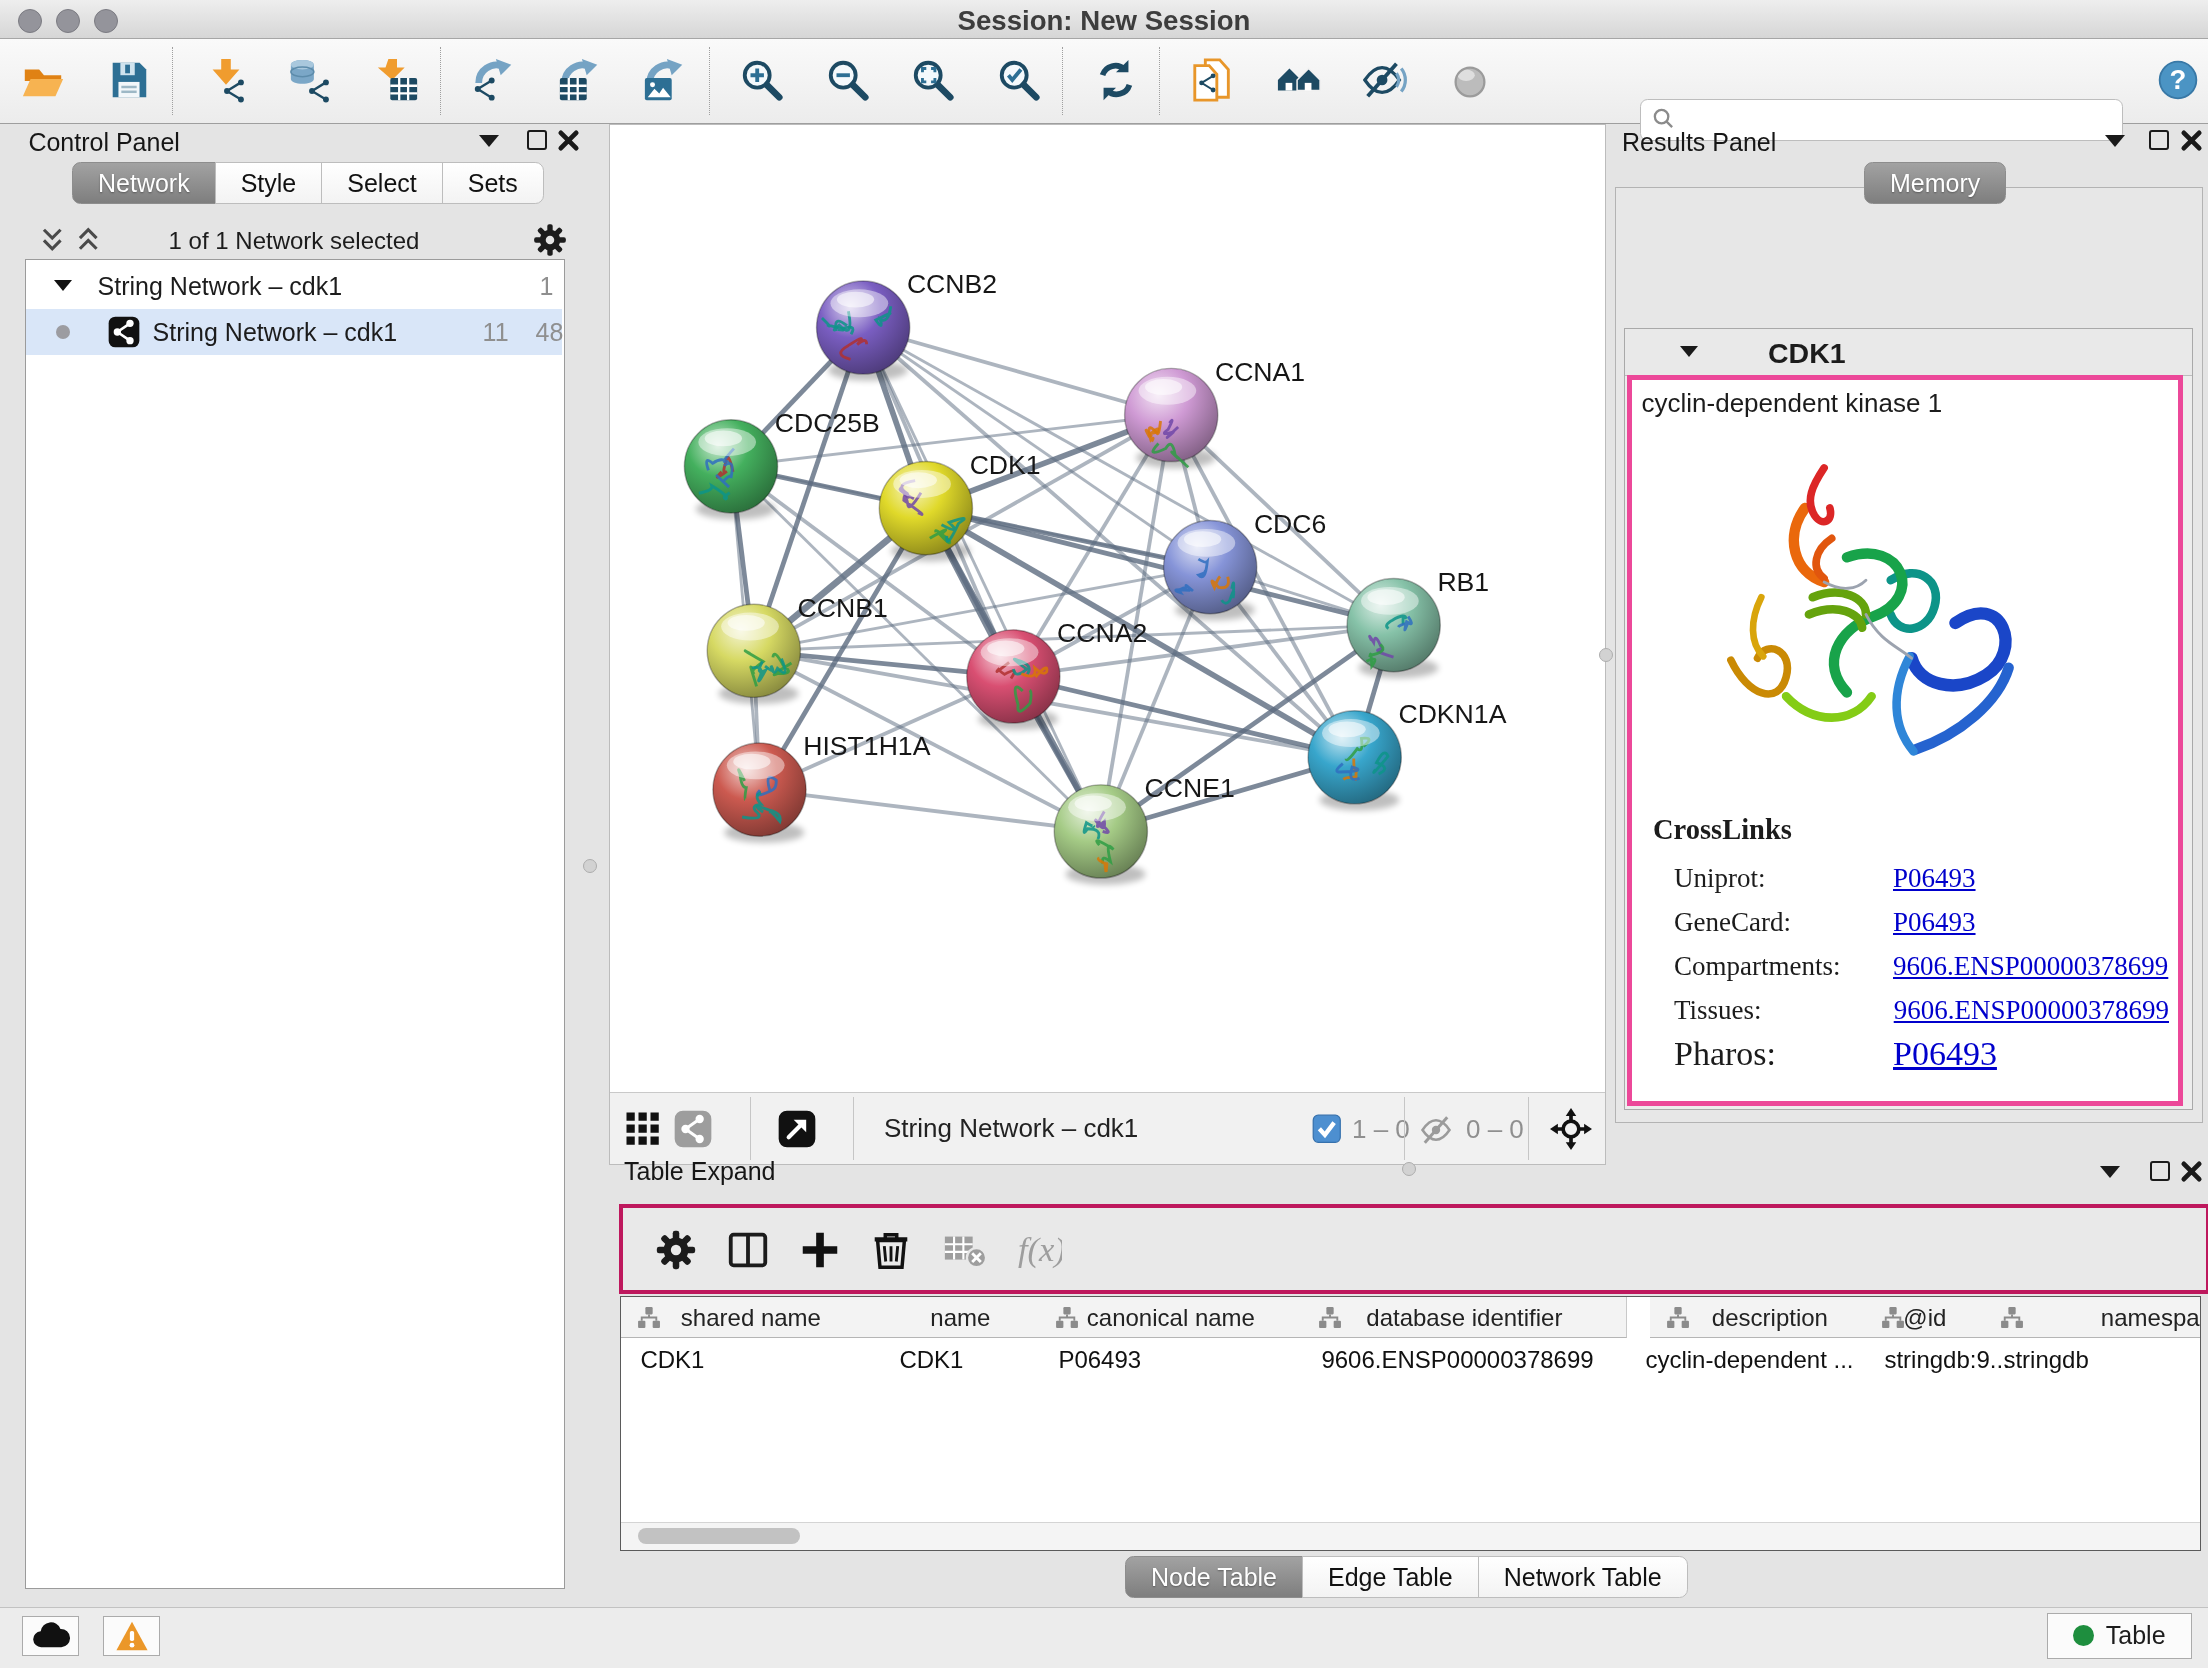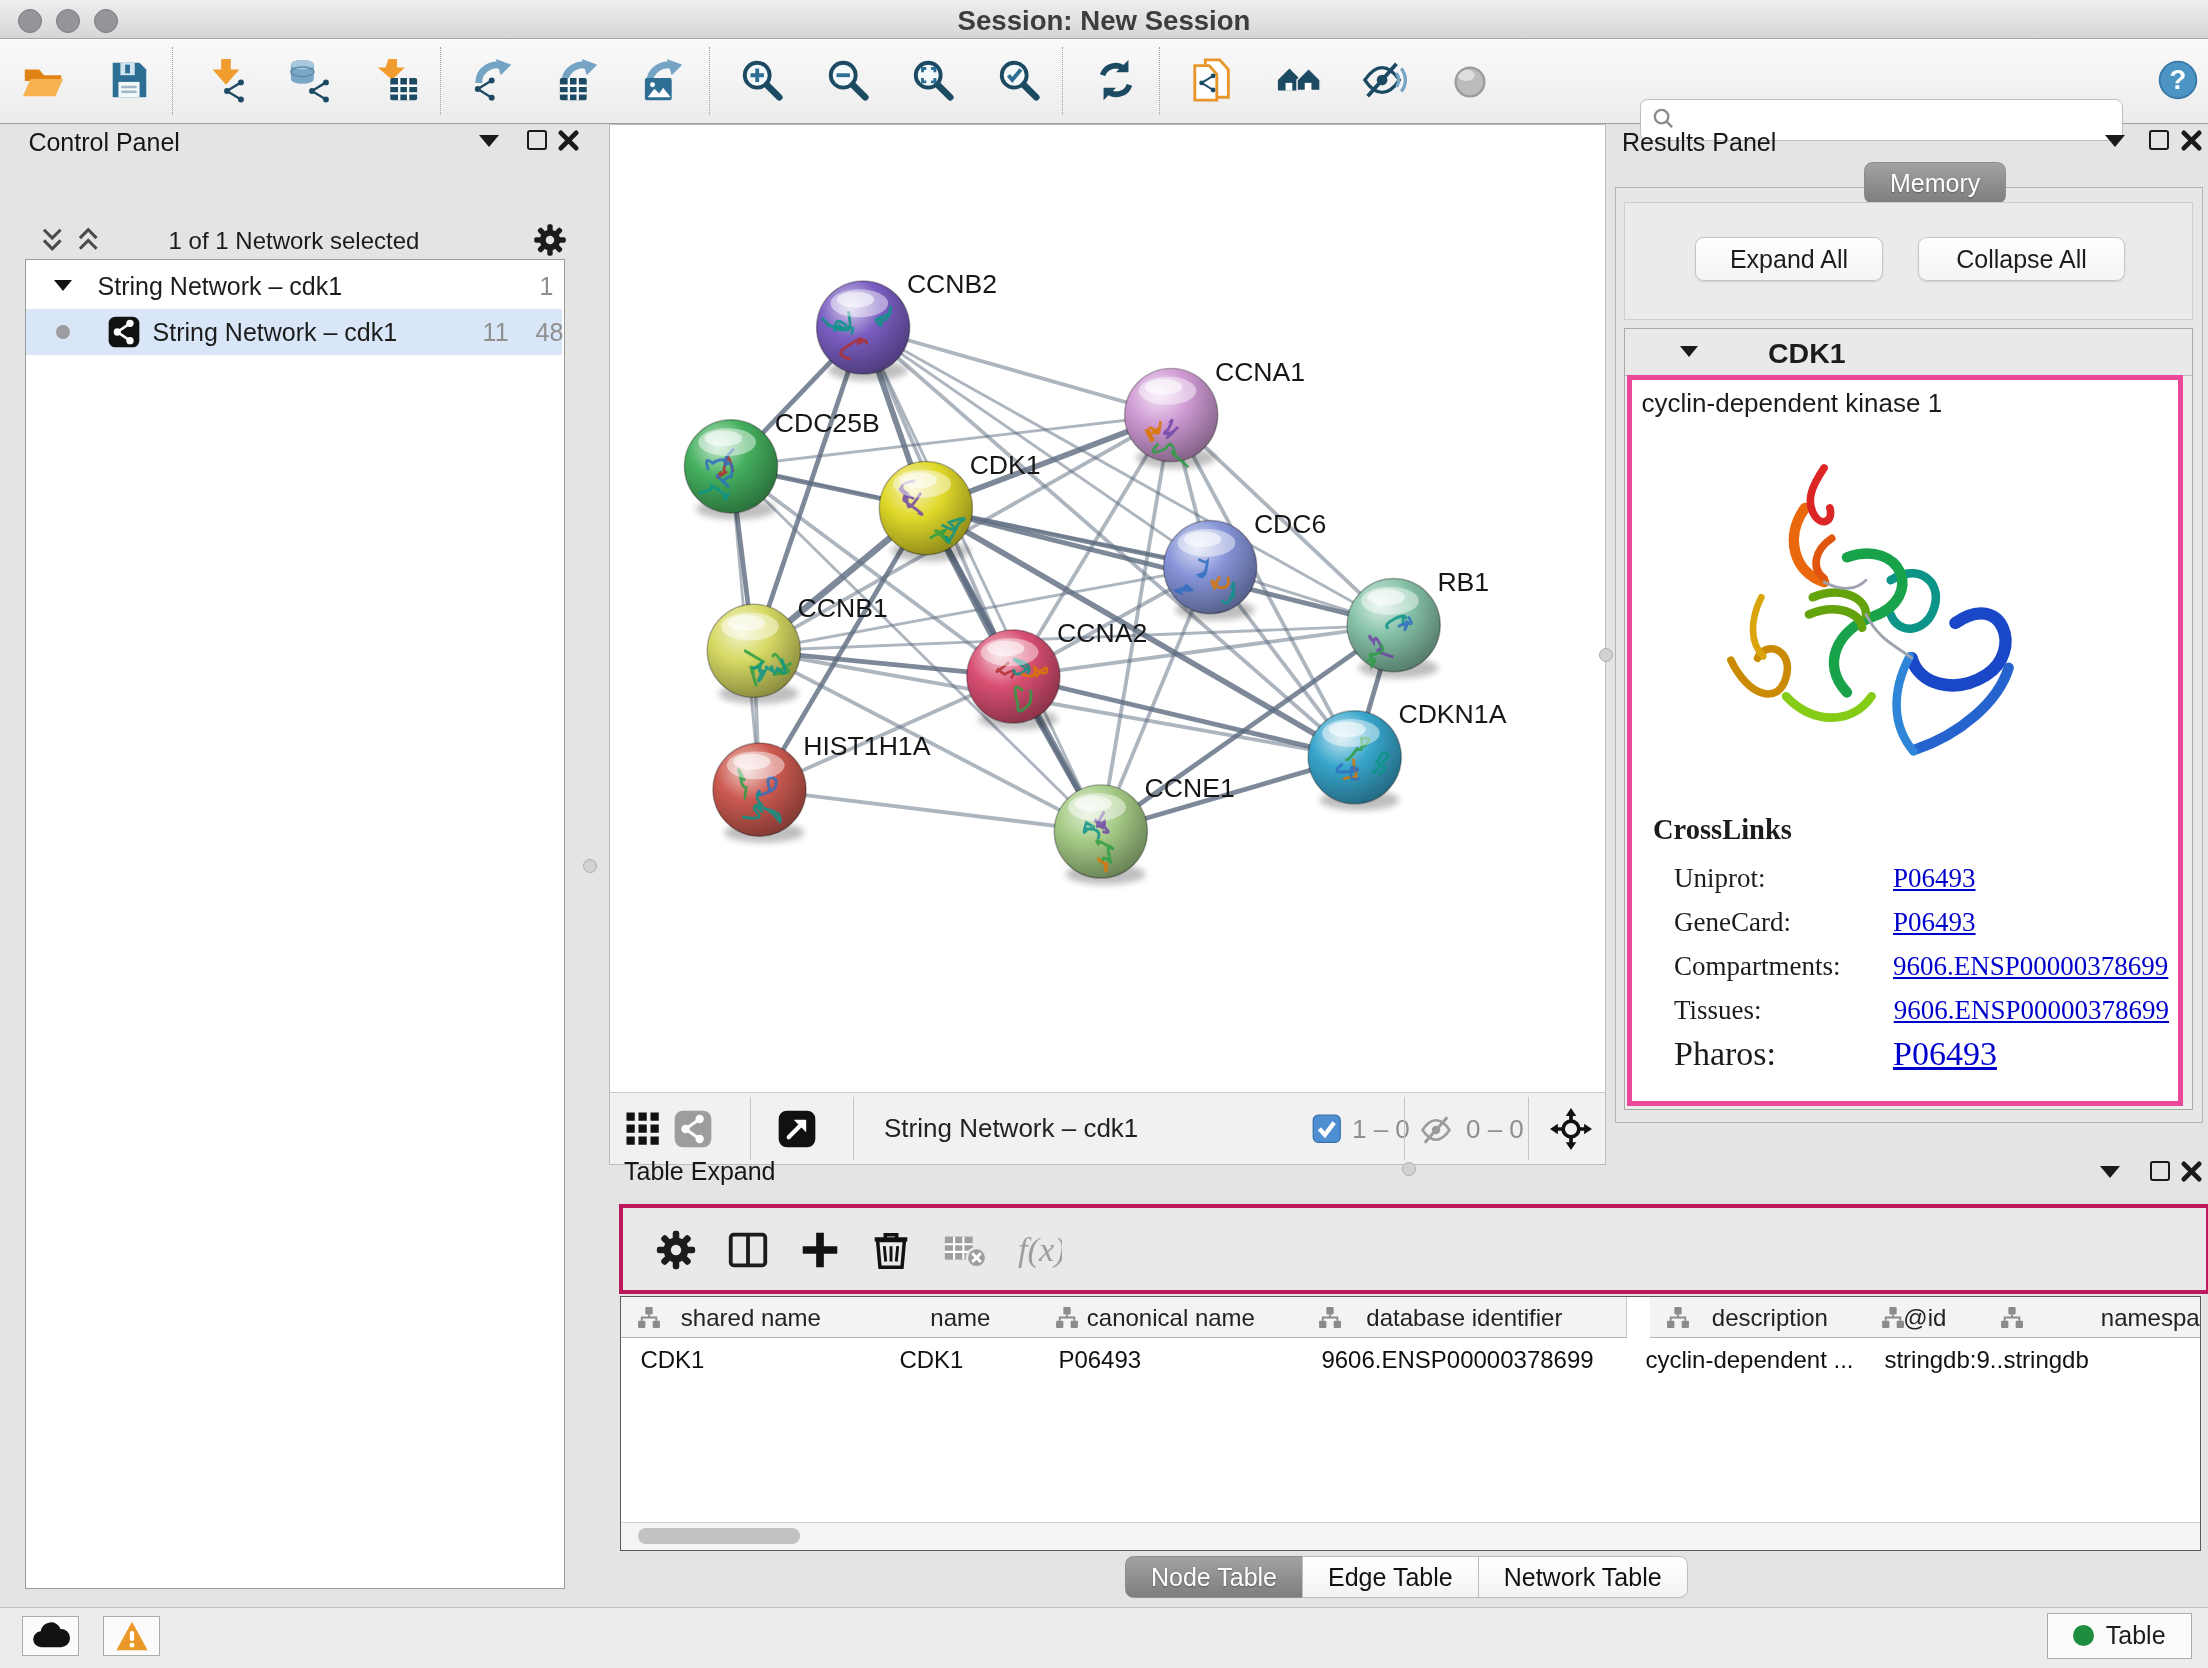--- a/index.html
+++ b/index.html
@@ -271,20 +271,26 @@
     </div>
 
   <div class="abs" id="control-panel">
     <div class="abs panel-title" style="left:11.4px;top:3.8px">Control Panel</div>
     <div class="abs wc-tri" style="left:462px;top:11.4px"></div>
     <div class="abs wc-box" style="left:510px;top:5.7px"></div>
     <svg class="abs" style="left:540px;top:4.8px" width="23" height="23" viewBox="0 0 24 24">
         <path d="M4 4L20 20M20 4L4 20" stroke="#1a1a1a" stroke-width="5" stroke-linecap="round"></path>
       </svg>
 
+    <div class="abs tabrow" style="left:55px;top:38px" id="cp-tabs">
+        <div class="seg active">Network</div>
+        <div class="seg">Style</div>
+        <div class="seg">Select</div>
+        <div class="seg">Sets</div>
+      </div>
 
     <svg class="abs" style="left:21px;top:101px" width="28.5" height="28.5" viewBox="0 0 24 24">
         <path d="M5 4l7 7 7-7M5 13l7 7 7-7" stroke="#4a4a4a" stroke-width="2.6" fill="none"></path>
       </svg>
     <svg class="abs" style="left:57px;top:101px" width="28.5" height="28.5" viewBox="0 0 24 24">
         <path d="M5 20l7-7 7 7M5 11l7-7 7 7" stroke="#4a4a4a" stroke-width="2.6" fill="none"></path>
       </svg>
     <div class="abs" style="left:0;top:103px;width:554px;text-align:center;font-size:24px">1 of 1 Network selected</div>
     <span class="abs" id="cp-gear" style="left:514px;top:97px"><svg width="38" height="38" viewBox="0 0 48 48">
           <rect x="20.6" y="4" width="6.8" height="11" rx="2.4" transform="rotate(0 24 24)" fill="#1c1c1c"></rect>
@@ -635,24 +641,20 @@
     <div class="abs wc-box" style="left:542px;top:5.7px"></div>
     <svg class="abs" style="left:573px;top:4.8px" width="23" height="23" viewBox="0 0 24 24">
         <path d="M4 4L20 20M20 4L4 20" stroke="#1a1a1a" stroke-width="5" stroke-linecap="round"></path>
       </svg>
 
     <div class="abs rbox" style="left:7.6px;top:63px;width:586px;height:934px"></div>
     <div class="abs tabrow" style="left:257px;top:38px">
       <div class="seg single active">Memory</div>
     </div>
 
-    <div class="abs" style="left:17px;top:78px;width:567px;height:116px;background:#ebebeb;border:1px solid #cdcdcd">
-      <div class="abs btn" style="left:70px;top:34px;width:186px;height:42px;line-height:42px">Expand All</div>
-      <div class="abs btn" style="left:293px;top:34px;width:205px;height:42px;line-height:42px">Collapse All</div>
-    </div>
 
     <div class="abs" style="left:17px;top:204px;width:567px;height:780px;border:1px solid #a9a9a9;background:#ededed">
       <div style="height:46px;background:#e9e9e9;border-bottom:1px solid #bdbdbd;position:relative">
         <div class="abs wc-tri" style="left:55px;top:17px;border-left-width:9.5px;border-right-width:9.5px;border-top-width:11.4px"></div>
         <div class="abs" style="left:143px;top:7.6px;font-size:28.5px;font-weight:bold">CDK1</div>
       </div>
       <div class="abs" style="left:2px;top:46px;width:546px;height:721px;border:5px solid #ec4899;background:#ffffff">
         <div class="abs" style="left:9.5px;top:7.6px;font-size:26px">cyclin-dependent kinase 1</div>
         <svg class="abs" style="left:38px;top:67px" width="371" height="352" viewBox="0 0 390 370">
           <g fill="none" stroke-linecap="round">

